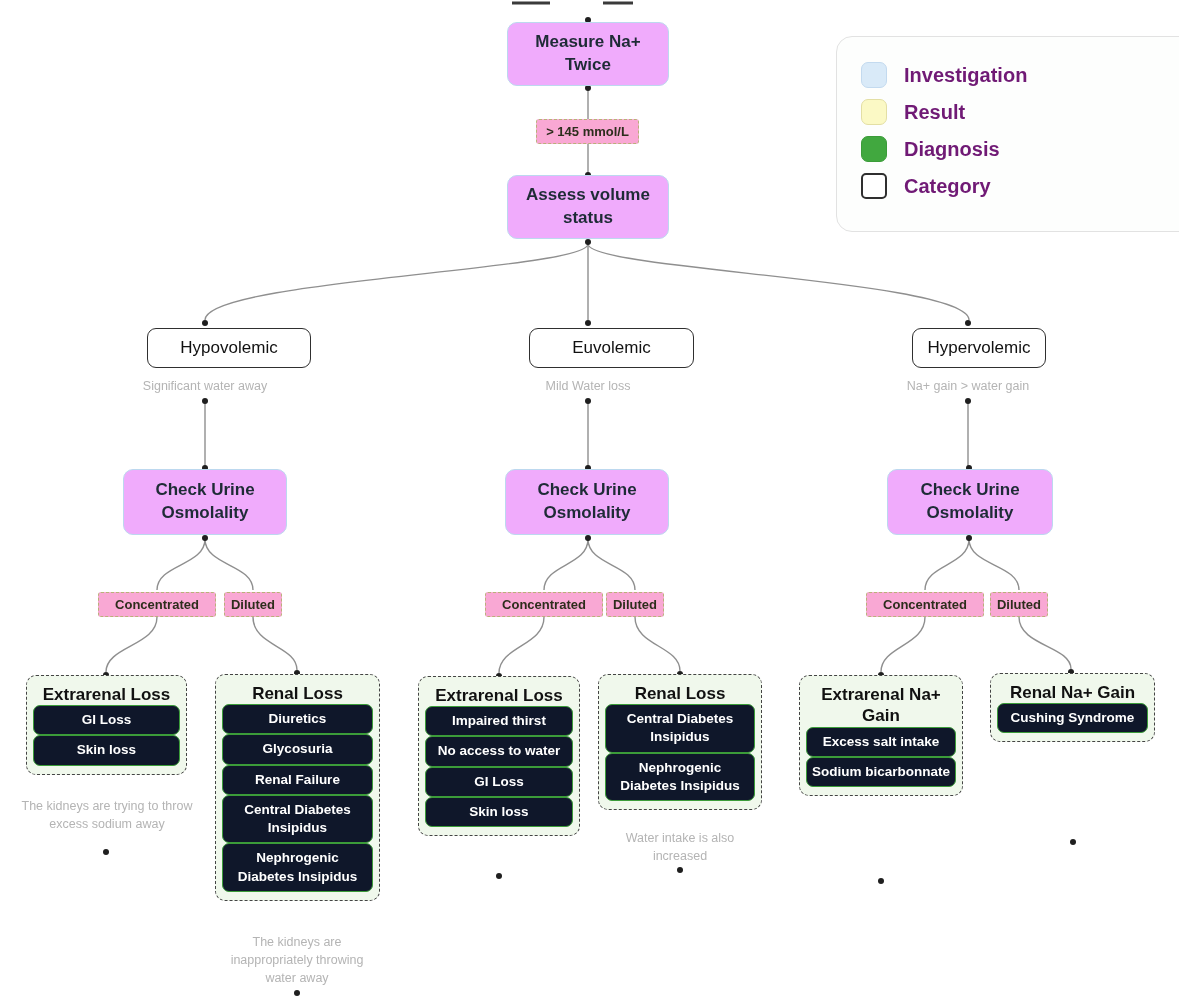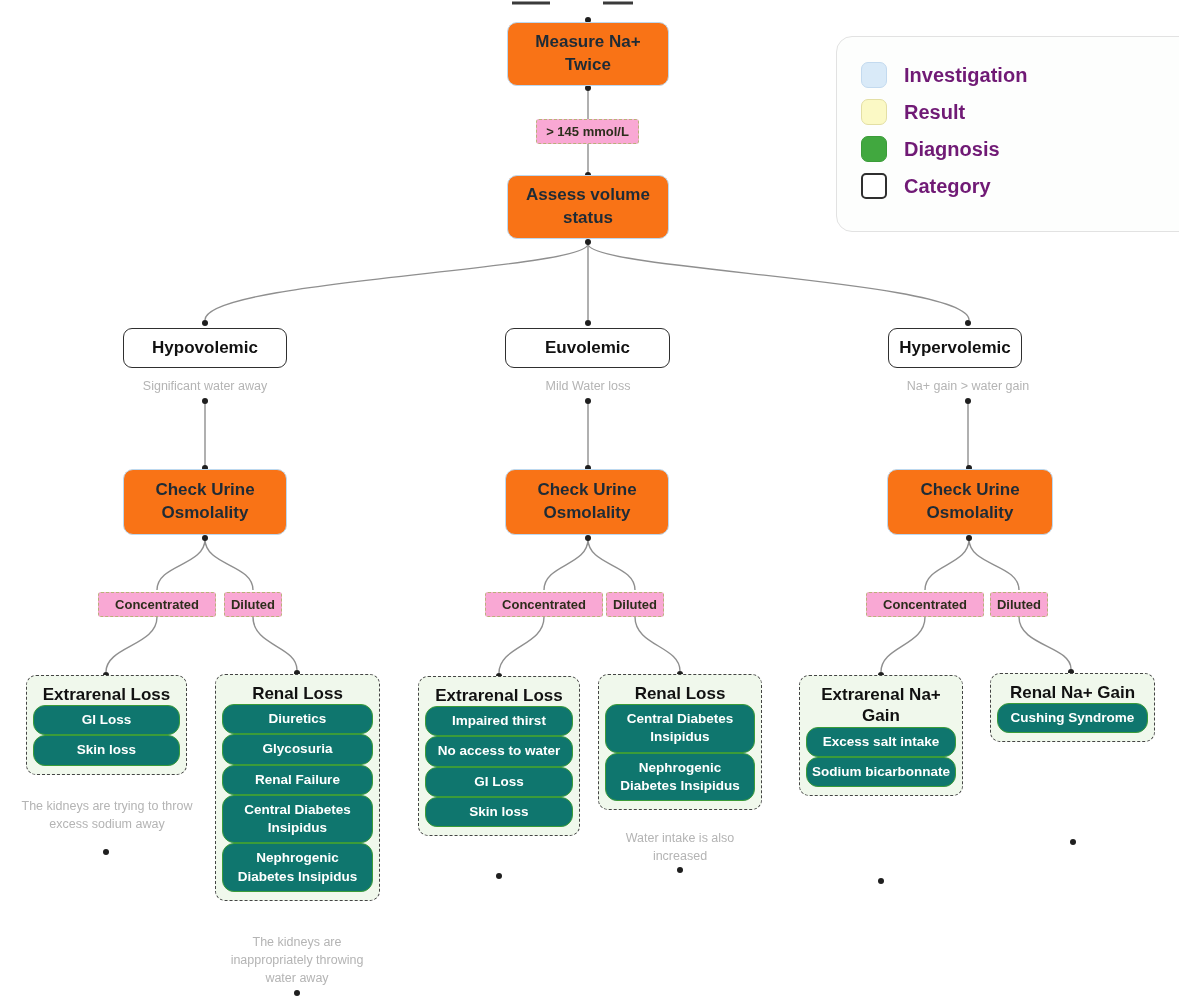--- a/index.html
+++ b/index.html
@@ -6,46 +6,46 @@
   .stage{
     position:relative;width:1179px;height:1003px;overflow:hidden;background:#ffffff;
     font-family:"Liberation Sans",sans-serif;
   }
   .edges{position:absolute;left:0;top:0;z-index:0;}
   .edge{fill:none;stroke:#8f8f8f;stroke-width:1.4;}
   .tick{stroke:#3a3a3a;stroke-width:3;}
   .dot{fill:#1f1f1f;}
 
   .inv-box{
-    position:absolute;z-index:2;background:#f97316;border:1px solid #bcd8ef;border-radius:10px;
+    position:absolute;z-index:2;background:#f0abfc;border:1px solid #bcd8ef;border-radius:10px;
     display:flex;align-items:center;justify-content:center;text-align:center;
     font-weight:bold;font-size:17px;color:#1e2b36;line-height:1.35;padding:8px 8px;box-sizing:border-box;
   }
   .res-tag{
     position:absolute;z-index:2;background:#f9a8d4;border:1.6px dashed #b9b178;border-radius:3px;
     display:flex;align-items:center;justify-content:center;text-align:center;
     font-weight:bold;font-size:13px;color:#2d2d1c;height:25px;box-sizing:border-box;white-space:nowrap;
   }
   .cat-box{
     position:absolute;z-index:2;background:#ffffff;border:1.6px solid #2f2f2f;border-radius:9px;
     display:flex;align-items:center;justify-content:center;text-align:center;
-    font-weight:bold;font-size:17px;color:#111111;box-sizing:border-box;
+    font-weight:normal;font-size:17px;color:#111111;box-sizing:border-box;margin-left:24px;
   }
   .caption{
     position:absolute;z-index:2;color:#b4b4b4;font-size:12.5px;line-height:1.45;text-align:center;
   }
   .grp{
     position:absolute;z-index:2;background:#f0f8ec;border:1.6px dashed #444444;border-radius:10px;
     box-sizing:border-box;padding:8px 6px;display:flex;flex-direction:column;
   }
   .grp-title{
     font-weight:bold;font-size:17px;color:#111111;text-align:center;line-height:1.25;margin-bottom:0px;
   }
   .pill{
-    background:#0f766e;border:1px solid #3b9c39;border-radius:12px;color:#ffffff;
+    background:#0f172a;border:1px solid #3b9c39;border-radius:7px;color:#ffffff;
     font-weight:bold;font-size:13.5px;line-height:1.35;text-align:center;
     padding:5px 5px;min-height:17px;display:flex;align-items:center;justify-content:center;
   }
   .legend{
     position:absolute;z-index:2;left:836px;top:36px;width:370px;height:196px;
     background:#fdfefd;border:1px solid #e2e2e2;border-radius:16px;box-sizing:border-box;
     padding:25px 0 0 24px;display:flex;flex-direction:column;gap:11px;
   }
   .lg-row{display:flex;align-items:center;gap:17px;}
   .lg-swatch{width:26px;height:26px;border-radius:7px;box-sizing:border-box;flex:0 0 auto;}

